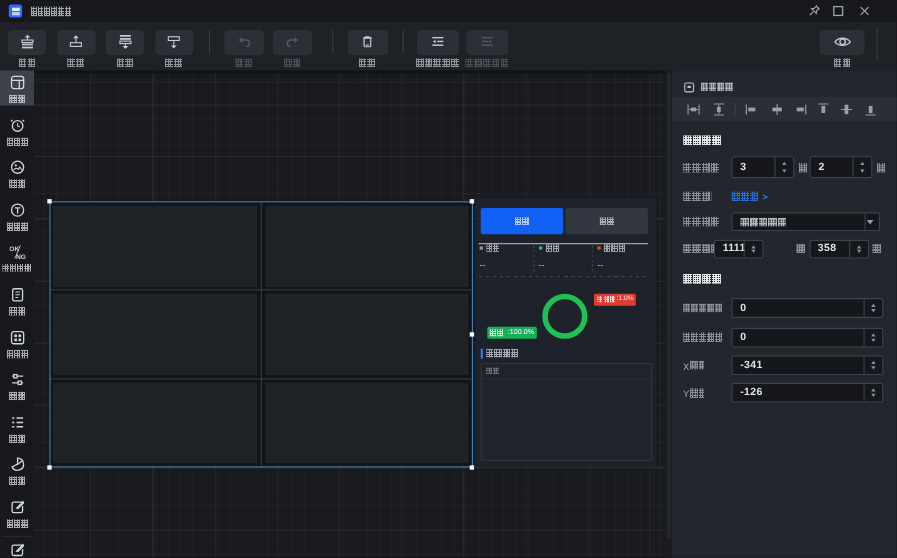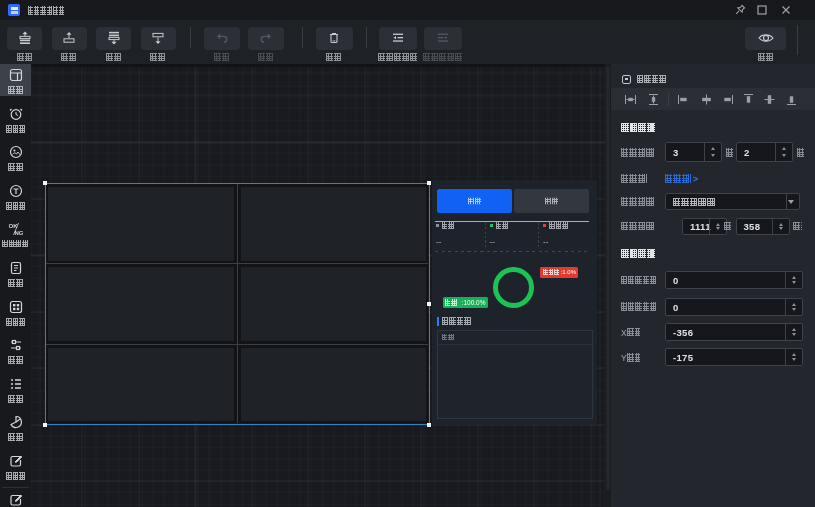--- a/index.html
+++ b/index.html
@@ -405,21 +405,21 @@
     </div>
 <div class="rlab abs" style="left:796.5px;top:148px;"><i class="z" style="width:8.5px;--s:8.5px;height:8.5px;"></i></div>
 
 <div class="rlab abs" style="top:174px;"><i class="z" style="width:25.5px;--s:8.5px;height:8.5px;"></i></div>
 <div class="abs blue" style="left:665px;top:174px;font-size:8.5px;"><i class="z" style="width:25.5px;--s:8.5px;height:8.5px;"></i> <span style="font-weight:bold;">&gt;</span></div>
 
 <div class="rlab abs" style="top:197px;"><i class="z" style="width:34px;--s:8.5px;height:8.5px;"></i></div>
 <div class="inp abs" style="left:665px;top:193px;width:135px;height:17px;"><i class="z" style="width:42px;--s:8.5px;height:8.5px;margin:3.5px 0 0 7px;"></i><span style="position:absolute;right:0;top:0;bottom:0;width:13.5px;border-left:1px solid #3d424b;"></span><span class="caret"></span></div>
 
 <div class="rlab abs" style="top:221.5px;"><i class="z" style="width:34px;--s:8.5px;height:8.5px;"></i></div>
-<div class="inp abs" style="left:682px;top:217.5px;width:45px;height:17px;">
+<div class="inp abs" style="left:649px;top:217.5px;width:45px;height:17px;">
       <span class="val">1111</span>
       <span class="spin" style="width:17px;"></span>
     </div>
 <div class="rlab abs" style="left:723.5px;top:221.5px;"><i class="z" style="width:8.5px;--s:8.5px;height:8.5px;"></i></div>
 <div class="inp abs" style="left:735.5px;top:217.5px;width:54px;height:17px;">
       <span class="val">358</span>
       <span class="spin" style="width:17px;"></span>
     </div>
 <div class="rlab abs" style="left:793px;top:221.5px;"><i class="z" style="width:8.5px;--s:8.5px;height:8.5px;"></i></div>
 
@@ -429,22 +429,22 @@
       <span class="val">0</span>
       <span class="spin"></span>
     </div>
 <div class="rlab abs" style="top:302px;"><i class="z" style="width:36px;--s:7.2px;height:8.5px;"></i></div>
 <div class="inp abs" style="left:665px;top:297.5px;width:137.5px;height:18px;">
       <span class="val">0</span>
       <span class="spin"></span>
     </div>
 <div class="rlab abs" style="top:327.5px;font-size:8.5px;">X<i class="z" style="width:13px;--s:8.5px;height:8.5px;"></i></div>
 <div class="inp abs" style="left:665px;top:322.5px;width:137.5px;height:18px;">
-      <span class="val">-356</span>
+      <span class="val">-341</span>
       <span class="spin"></span>
     </div>
 <div class="rlab abs" style="top:353px;font-size:8.5px;">Y<i class="z" style="width:13px;--s:8.5px;height:8.5px;"></i></div>
 <div class="inp abs" style="left:665px;top:348px;width:137.5px;height:18px;">
-      <span class="val">-175</span>
+      <span class="val">-126</span>
       <span class="spin"></span>
     </div>
 
 </div>
 
 </body></html>

